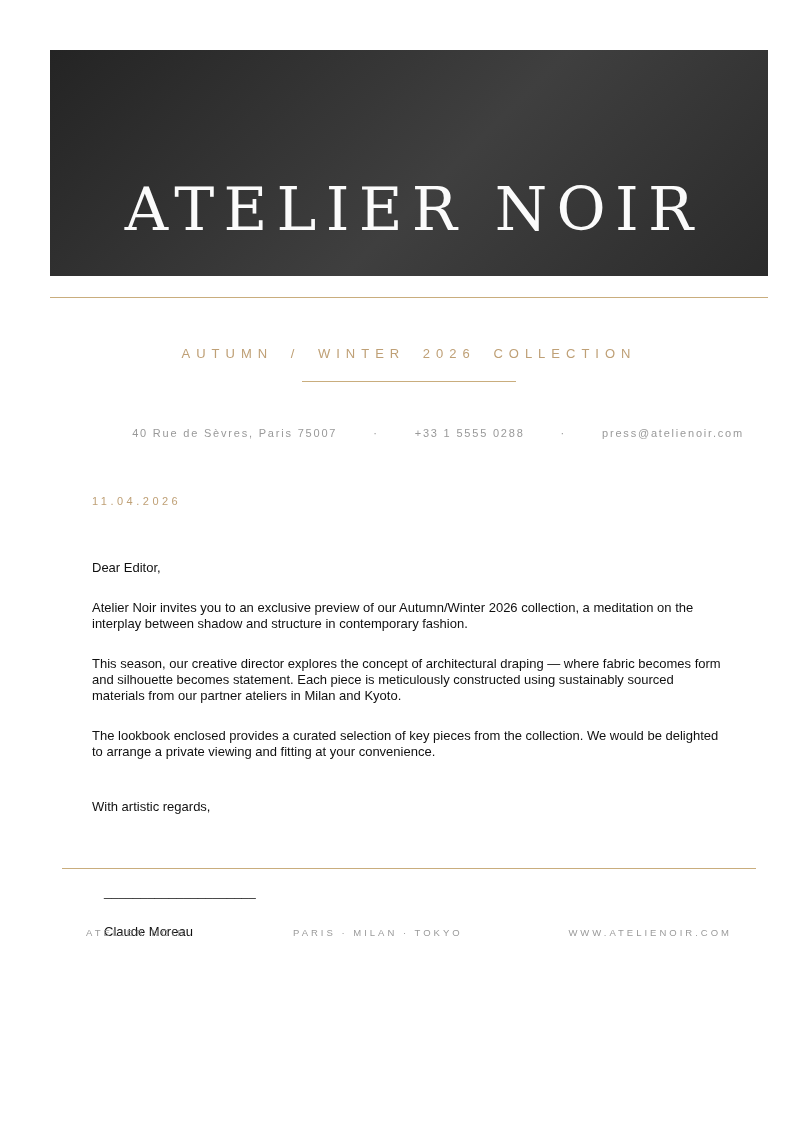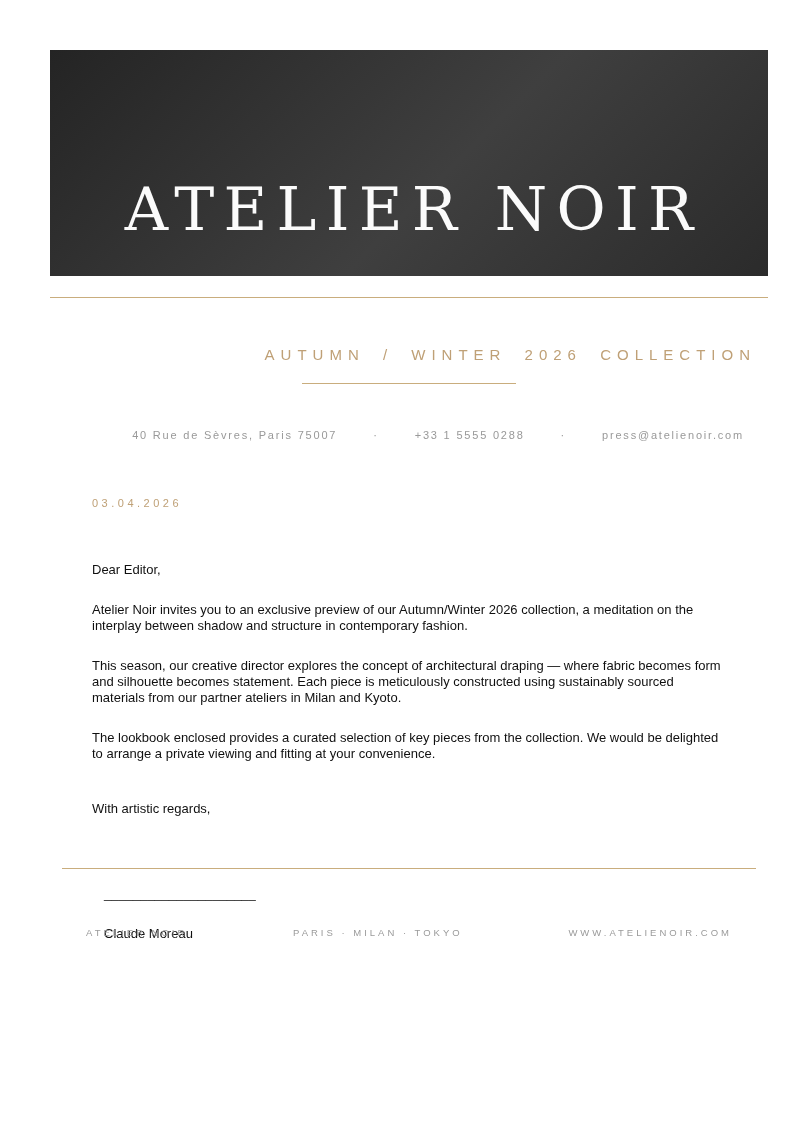--- a/index.html
+++ b/index.html
@@ -42,23 +42,23 @@
   .rule {
     border: 0;
     border-top: 1px solid #c9ad7d;
     height: 0;
   }
   .rule-top { margin-top: 21px; }
 
   
   .tagline {
     margin-top: 12px;
-    text-align: right;
+    text-align: center;
     color: #bfa076;
-    font-size: 15px;
+    font-size: 13px;
     letter-spacing: 6px;
     word-spacing: 8px;
     white-space: nowrap;
   }
   .tagline-underline {
     width: 214px;
     margin: 8px auto 0;
     border: 0;
     border-top: 1px solid #c9ad7d;
     height: 0;
@@ -122,21 +122,21 @@
   <hr class="rule rule-top">
 
   <div class="tagline">AUTUMN / WINTER 2026 COLLECTION</div>
   <hr class="tagline-underline">
 
   <div class="contact-line">
     <span>40 Rue de Sèvres, Paris 75007</span><span class="sep">·</span><span>+33 1 5555 0288</span><span class="sep">·</span><span>press@atelienoir.com</span>
   </div>
 
   <div class="letter">
-    <div class="date">03.04.2026</div>
+    <div class="date">11.04.2026</div>
 
     <p class="salutation">Dear Editor,</p>
 
     <p class="para">Atelier Noir invites you to an exclusive preview of our Autumn/Winter 2026 collection, a meditation on the interplay between shadow and structure in contemporary fashion.</p>
 
     <p class="para">This season, our creative director explores the concept of architectural draping — where fabric becomes form and silhouette becomes statement. Each piece is meticulously constructed using sustainably sourced materials from our partner ateliers in Milan and Kyoto.</p>
 
     <p class="para">The lookbook enclosed provides a curated selection of key pieces from the collection. We would be delighted to arrange a private viewing and fitting at your convenience.</p>
 
     <p class="closing">With artistic regards,</p>

